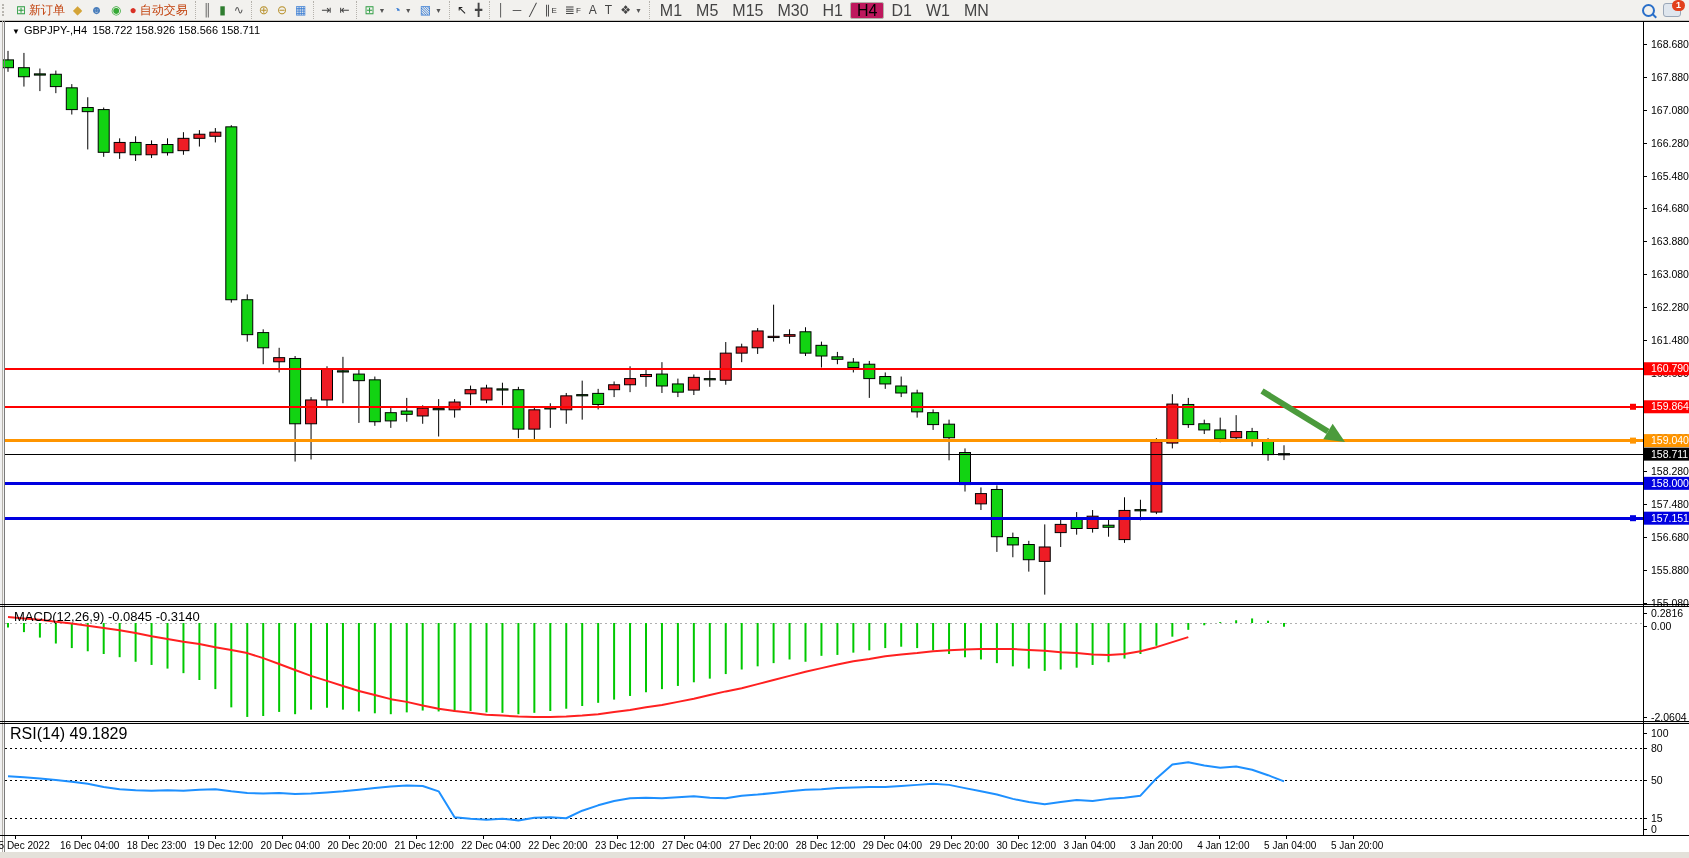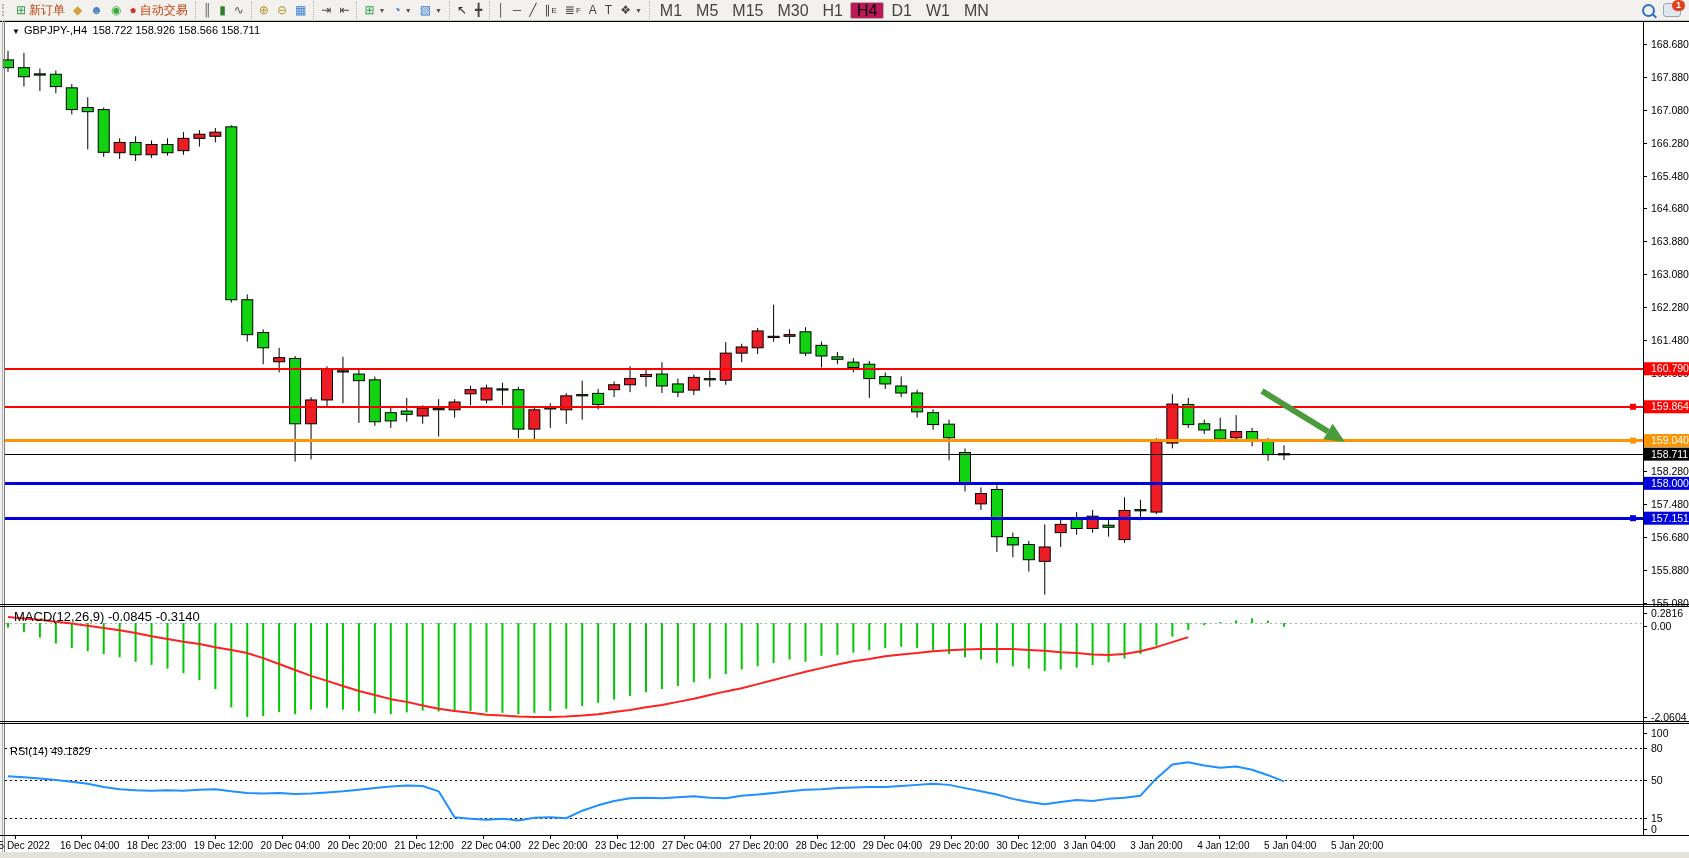--- a/index.html
+++ b/index.html
@@ -26,21 +26,21 @@
   .notif{position:relative;width:16px;height:12px;background:#dfe6ee;border:1px solid #9aa7b8;border-radius:3px;}
   .notif .badge{position:absolute;right:-5px;top:-4px;min-width:11px;height:11px;border-radius:6px;
            background:#e2401c;color:#fff;font-size:9px;font-weight:bold;text-align:center;line-height:11px;padding:0 1px;}
   
   #chart-area{position:absolute;left:0;top:20px;width:1689px;height:838px;}
   #chart-svg{position:absolute;left:0;top:0;}
   .overlay-label{position:absolute;font-size:11px;color:#000;white-space:pre;z-index:5;}
   #chart-title{left:12px;top:4px;}
   #chart-title .tri{font-size:8px;color:#000;margin-right:4px;}
   #macd-label{left:14px;top:589px;font-size:13px;}
-  #rsi-label{left:10px;top:725px;font-size:11px;}
+  #rsi-label{left:10px;top:705px;font-size:16px;}
 </style>
 </head>
 <body>
 
 <div id="toolbar">
     <span class="grip"></span>
     <div class="tb-group">
       <div class="tb-btn">
         <span class="ic" style="color: rgb(47, 158, 68);">⊞</span>
         <span class="lbl">新订单</span>

